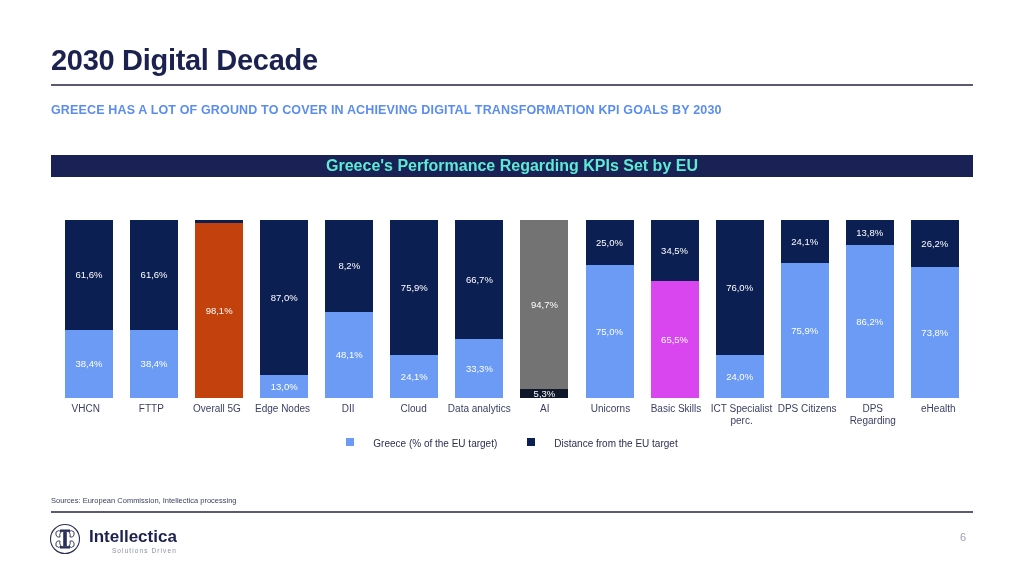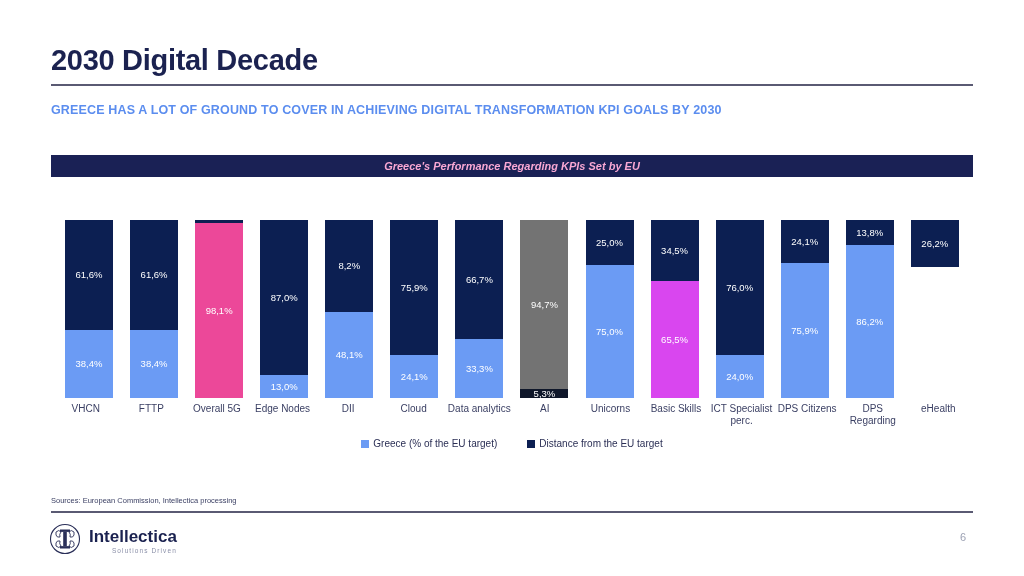--- a/index.html
+++ b/index.html
@@ -29,21 +29,21 @@
   }
 
   
   .chart-banner {
     position:absolute; left:51px; top:155px;
     width:922px; height:22px;
     background:#1A2155;
     display:flex; align-items:center; justify-content:center;
   }
   .chart-banner-text {
-    color:#f9a8d4; font-size:11px; font-weight:bold;font-style:italic;
+    color:#5eead4; font-size:16px; font-weight:bold;
   }
 
   
   .plot {
     position:absolute; left:51px; top:200px;
     width:922px; height:200px;
   }
   .bars-row {
     position:absolute; left:0; top:0;
     width:100%; height:198px;
@@ -80,21 +80,21 @@
     width:72px; text-align:center;
     font-size:10px; color:#3A3F63; line-height:1.15;
   }
 
   
   .legend {
     position:absolute; left:0; top:438px;
     width:1024px;
     display:flex; justify-content:center; gap:30px;
   }
-  .legend-item { display:flex; align-items:center; gap:4px; }
+  .legend-item { display:flex; gap:19px; }
   .legend-swatch { width:8px; height:8px; display:block; }
   .legend-text { font-size:10px; color:#2B2F55; }
 
   
   .sources {
     position:absolute; left:51px; top:496px;
     font-size:7.5px; color:#3A3F63;
   }
   .footer-rule {
     position:absolute; left:51px; top:511px;
@@ -143,21 +143,21 @@
           <span class="seg-label">61,6%</span>
         </div>
         <div class="seg seg-light" style="height: 38.4%; background: rgb(107, 155, 244);">
           <span class="seg-label">38,4%</span>
         </div>
       </div>
       <div class="bar-col">
         <div class="seg seg-dark" style="height: 1.9%; background: rgb(12, 31, 82);">
           <span class="seg-label outside">1,9%</span>
         </div>
-        <div class="seg seg-light" style="height: 98.1%; background: #ec4899;">
+        <div class="seg seg-light" style="height: 98.1%; background: #c2410c;">
           <span class="seg-label">98,1%</span>
         </div>
       </div>
       <div class="bar-col">
         <div class="seg seg-dark" style="height: 87%; background: rgb(12, 31, 82);">
           <span class="seg-label">87,0%</span>
         </div>
         <div class="seg seg-light" style="height: 13%; background: rgb(107, 155, 244);">
           <span class="seg-label">13,0%</span>
         </div>
@@ -230,20 +230,23 @@
         <div class="seg seg-dark" style="height: 13.8%; background: rgb(12, 31, 82);">
           <span class="seg-label">13,8%</span>
         </div>
         <div class="seg seg-light" style="height: 86.2%; background: rgb(107, 155, 244);">
           <span class="seg-label">86,2%</span>
         </div>
       </div>
       <div class="bar-col">
         <div class="seg seg-dark" style="height: 26.2%; background: rgb(12, 31, 82);">
           <span class="seg-label">26,2%</span>
+        </div>
+        <div class="seg seg-light" style="height: 73.8%; background: rgb(107, 155, 244);">
+          <span class="seg-label">73,8%</span>
         </div>
       </div>
     </div>
   <div class="axis" id="axis-row">
       <div class="axis-label">VHCN</div>
       <div class="axis-label">FTTP</div>
       <div class="axis-label">Overall 5G</div>
       <div class="axis-label">Edge Nodes</div>
       <div class="axis-label">DII</div>
       <div class="axis-label">Cloud</div>

